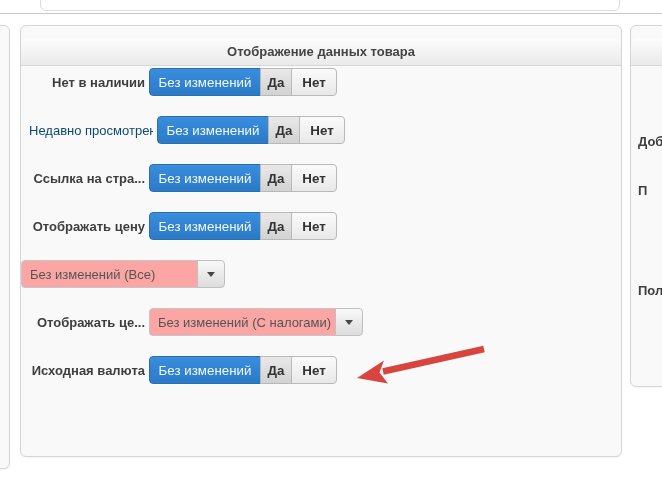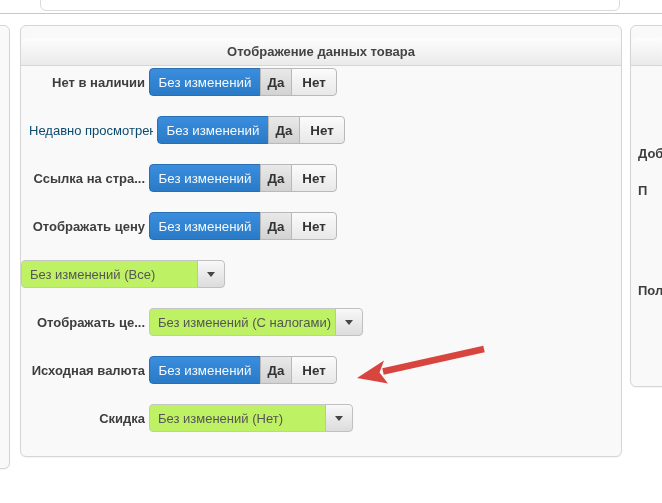--- a/index.html
+++ b/index.html
@@ -49,38 +49,38 @@
   .btn.active{
     background:linear-gradient(#3a8ede,#2a7ac6);border-color:#2a6fb2;
     color:#f4f9fd;width:112px;
   }
   .btn.mid{
     background:linear-gradient(#e9e9e9,#d2d2d2);font-weight:bold;width:32px;
   }
 
   .select{display:flex;height:28px;cursor:pointer;}
   .select-field{
-    box-sizing:border-box;height:28px;background:#bef264;border:1px solid #c6c6c6;
+    box-sizing:border-box;height:28px;background:#fca5a5;border:1px solid #c6c6c6;
     border-radius:4px 0 0 4px;display:flex;align-items:center;padding:0 8px;
     color:#555;width:177px;white-space:nowrap;overflow:hidden;
   }
   .select-wide .select-field{width:187px;}
   .select-caret{
     box-sizing:border-box;width:28px;height:28px;margin-left:-1px;
     border:1px solid #c0c0c0;border-radius:0 4px 4px 0;
     background:linear-gradient(#f8f8f8,#dcdcdc);
     display:flex;align-items:center;justify-content:center;
   }
   .caret{
     width:0;height:0;border-left:4px solid transparent;
     border-right:4px solid transparent;border-top:5px solid #454545;
   }
 
   .right-label{position:absolute;left:7px;font-weight:bold;color:#3e3e3e;white-space:nowrap;}
-  .rl-1{top:108px;margin-top:12px;}
+  .rl-1{top:108px;}
   .rl-2{top:157px;}
   .rl-3{top:257px;}
 
   .arrow-svg{position:absolute;left:350px;top:342px;pointer-events:none;}
 </style>
 </head>
 <body>
 
 <div class="viewport">
 
@@ -150,29 +150,20 @@
 
       <div class="form-row">
         <span class="control-label">Исходная валюта</span>
         <div class="btn-group">
           <button class="btn first active">Без изменений</button>
           <button class="btn mid">Да</button>
           <button class="btn last">Нет</button>
         </div>
       </div>
 
-      <div class="form-row">
-        <span class="control-label">Скидка</span>
-        <div class="select">
-          <span class="select-field">Без изменений (Нет)</span>
-          <span class="select-caret">
-              <span class="caret"></span>
-            </span>
-        </div>
-      </div>
 
     </div>
   </section>
 
   <section class="panel right-panel">
     <header class="panel-header"></header>
     <span class="right-label rl-1">Доб</span>
     <span class="right-label rl-2">П</span>
     <span class="right-label rl-3">Пол</span>
   </section>

